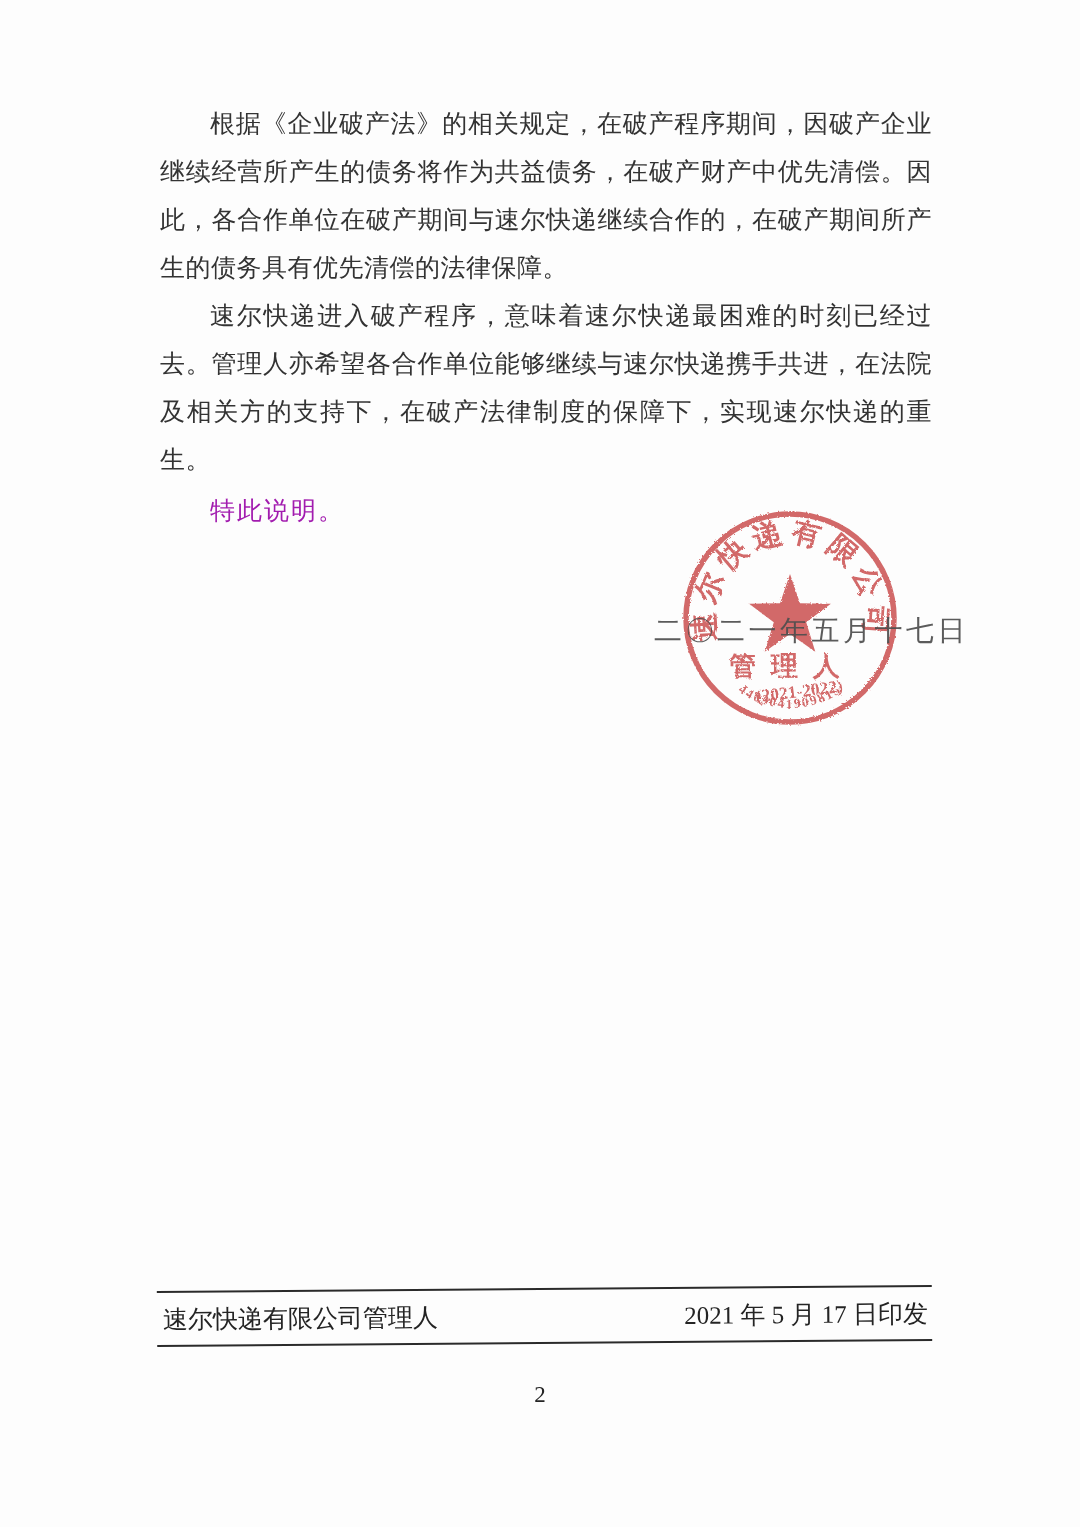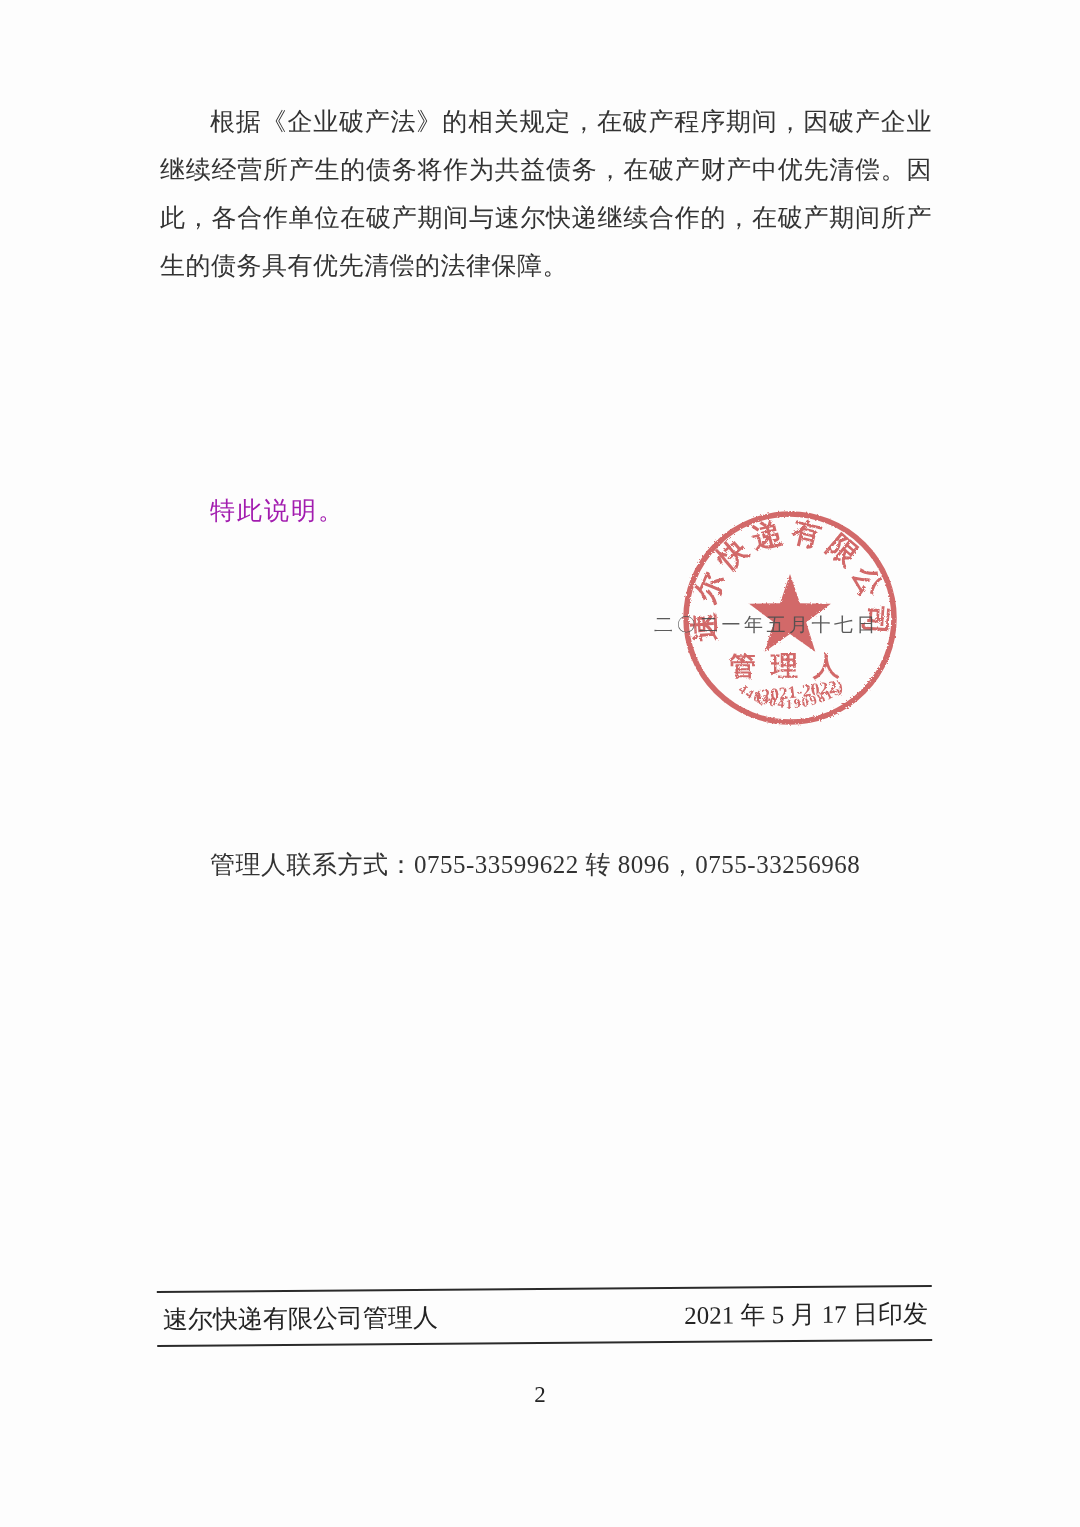--- a/index.html
+++ b/index.html
@@ -15,32 +15,31 @@
     position:absolute;top:100px;left:160px;width:772px;
   }
   .para{
     margin:0;
     font-size:25px;
     line-height:48px;
     text-align:justify;
     text-indent:2em;
     color:#333333;
     letter-spacing:0.5px;
-    font-family:Liberation Mono, monospace;
   }
   .closing{
     position:absolute;top:494px;left:210px;margin:0;
     font-size:25px;color:#a21caf;letter-spacing:2px;
   }
   .stamp{
     position:absolute;left:675px;top:503px;width:230px;height:230px;
   }
   .seal-date{
     position:absolute;left:654px;top:612px;
-    font-size:19px;letter-spacing:3.5px;
+    font-size:28px;letter-spacing:3.5px;
     color:#4e4e4e;opacity:.92;
   }
   .contact{
     position:absolute;top:848px;left:160px;width:790px;margin:0;
     font-size:25px;text-indent:2em;color:#333333;letter-spacing:0.5px;
   }
   .footer{
     position:absolute;left:157px;top:1288px;width:775px;height:56px;
     box-sizing:border-box;
     display:flex;justify-content:space-between;align-items:center;
@@ -56,20 +55,21 @@
   }
   .seal-svg text{font-family:"Liberation Serif","DejaVu Serif",serif;}
 </style>
 </head>
 <body>
 
 <div class="page">
 
   <main class="body-text">
     <p class="para">根据《企业破产法》的相关规定，在破产程序期间，因破产企业继续经营所产生的债务将作为共益债务，在破产财产中优先清偿。因此，各合作单位在破产期间与速尔快递继续合作的，在破产期间所产生的债务具有优先清偿的法律保障。</p>
+    <p class="para">速尔快递进入破产程序，意味着速尔快递最困难的时刻已经过去。管理人亦希望各合作单位能够继续与速尔快递携手共进，在法院及相关方的支持下，在破产法律制度的保障下，实现速尔快递的重生。</p>
   </main>
 
   <p class="closing">特此说明。</p>
 
   <div class="stamp">
     <svg class="seal-svg" width="230" height="230" viewBox="0 0 230 230">
       <defs>
         <path id="arcTop" d="M 43.6 141 A 76 76 0 1 1 186.4 141" fill="none"></path>
         <path id="arcBottom" d="M 57.1 183.9 A 90 90 0 0 0 172.9 183.9" fill="none"></path>
         <filter id="rough" x="-10%" y="-10%" width="120%" height="120%">
@@ -87,21 +87,20 @@
         <text x="125" y="194" text-anchor="middle" font-size="17.5" font-weight="bold" transform="rotate(-7 125 194)">(2021-2022)</text>
         <text font-size="13.5" font-weight="bold" letter-spacing="1.8">
           <textPath href="#arcBottom" startOffset="50%" text-anchor="middle">4403041909815</textPath>
         </text>
       </g>
     </svg>
   </div>
 
   <div class="seal-date">二〇二一年五月十七日</div>
 
-  <p class="contact">管理人联系方式：0755-33599622 转 8096，0755-33256968</p>
 
   <footer class="footer">
     <span>速尔快递有限公司管理人</span>
     <span>2021 年 5 月 17 日印发</span>
   </footer>
 
   <div class="page-number">2</div>
 
 </div>
 

